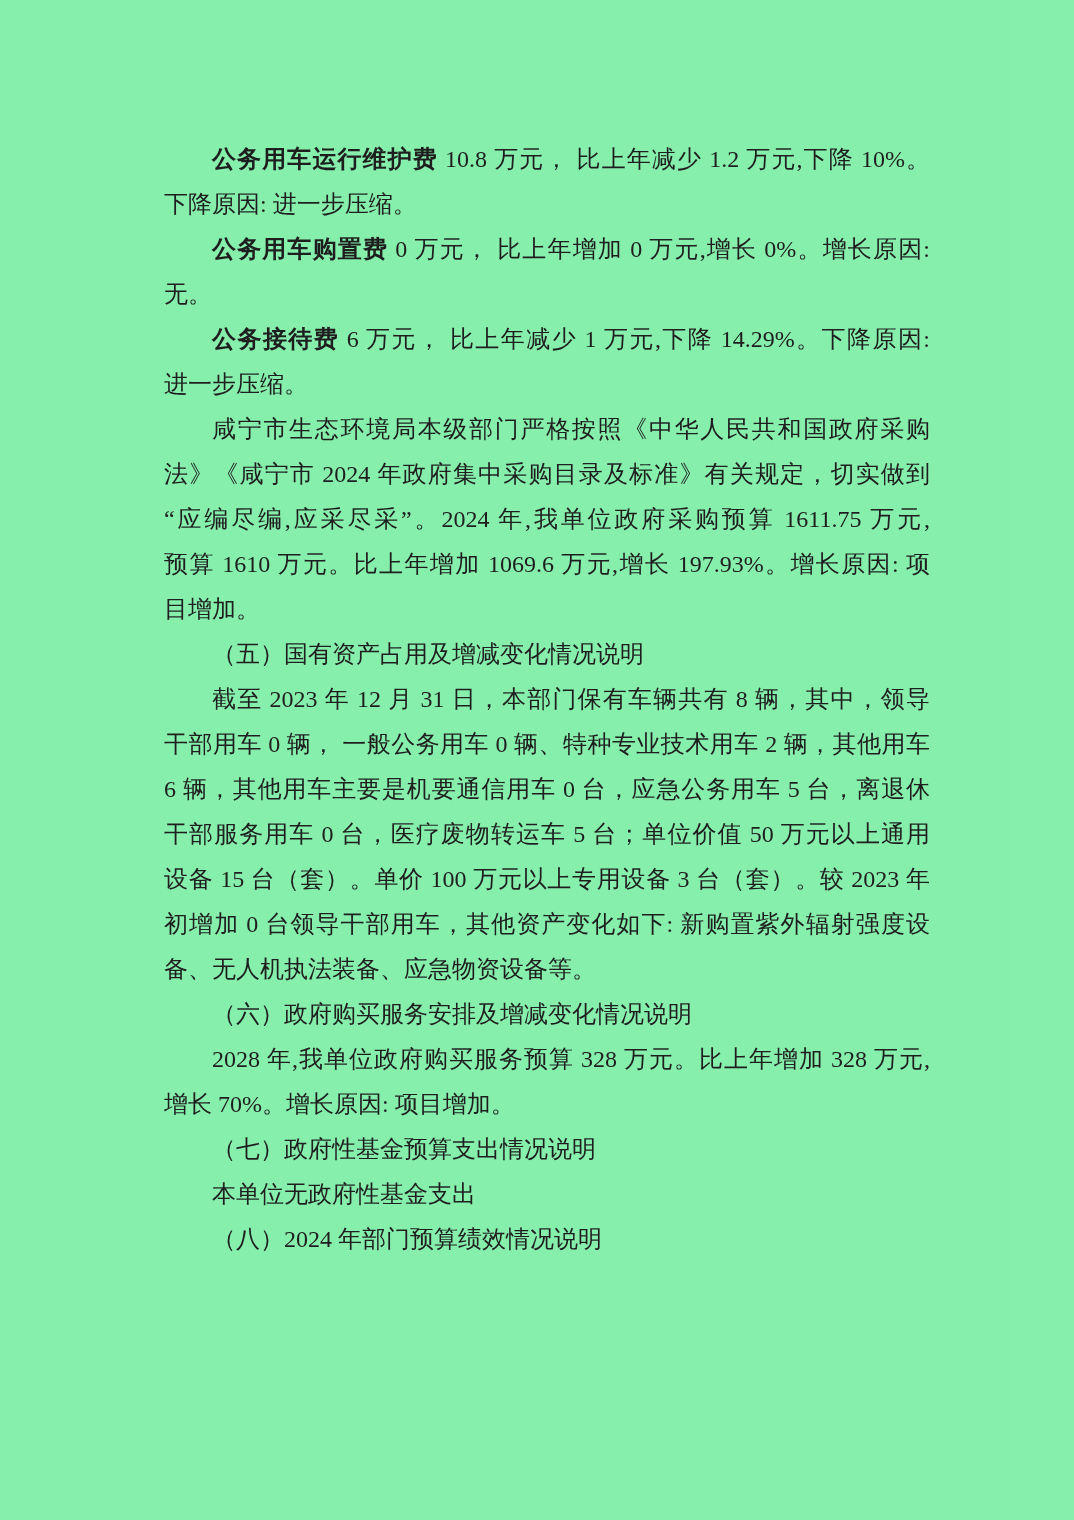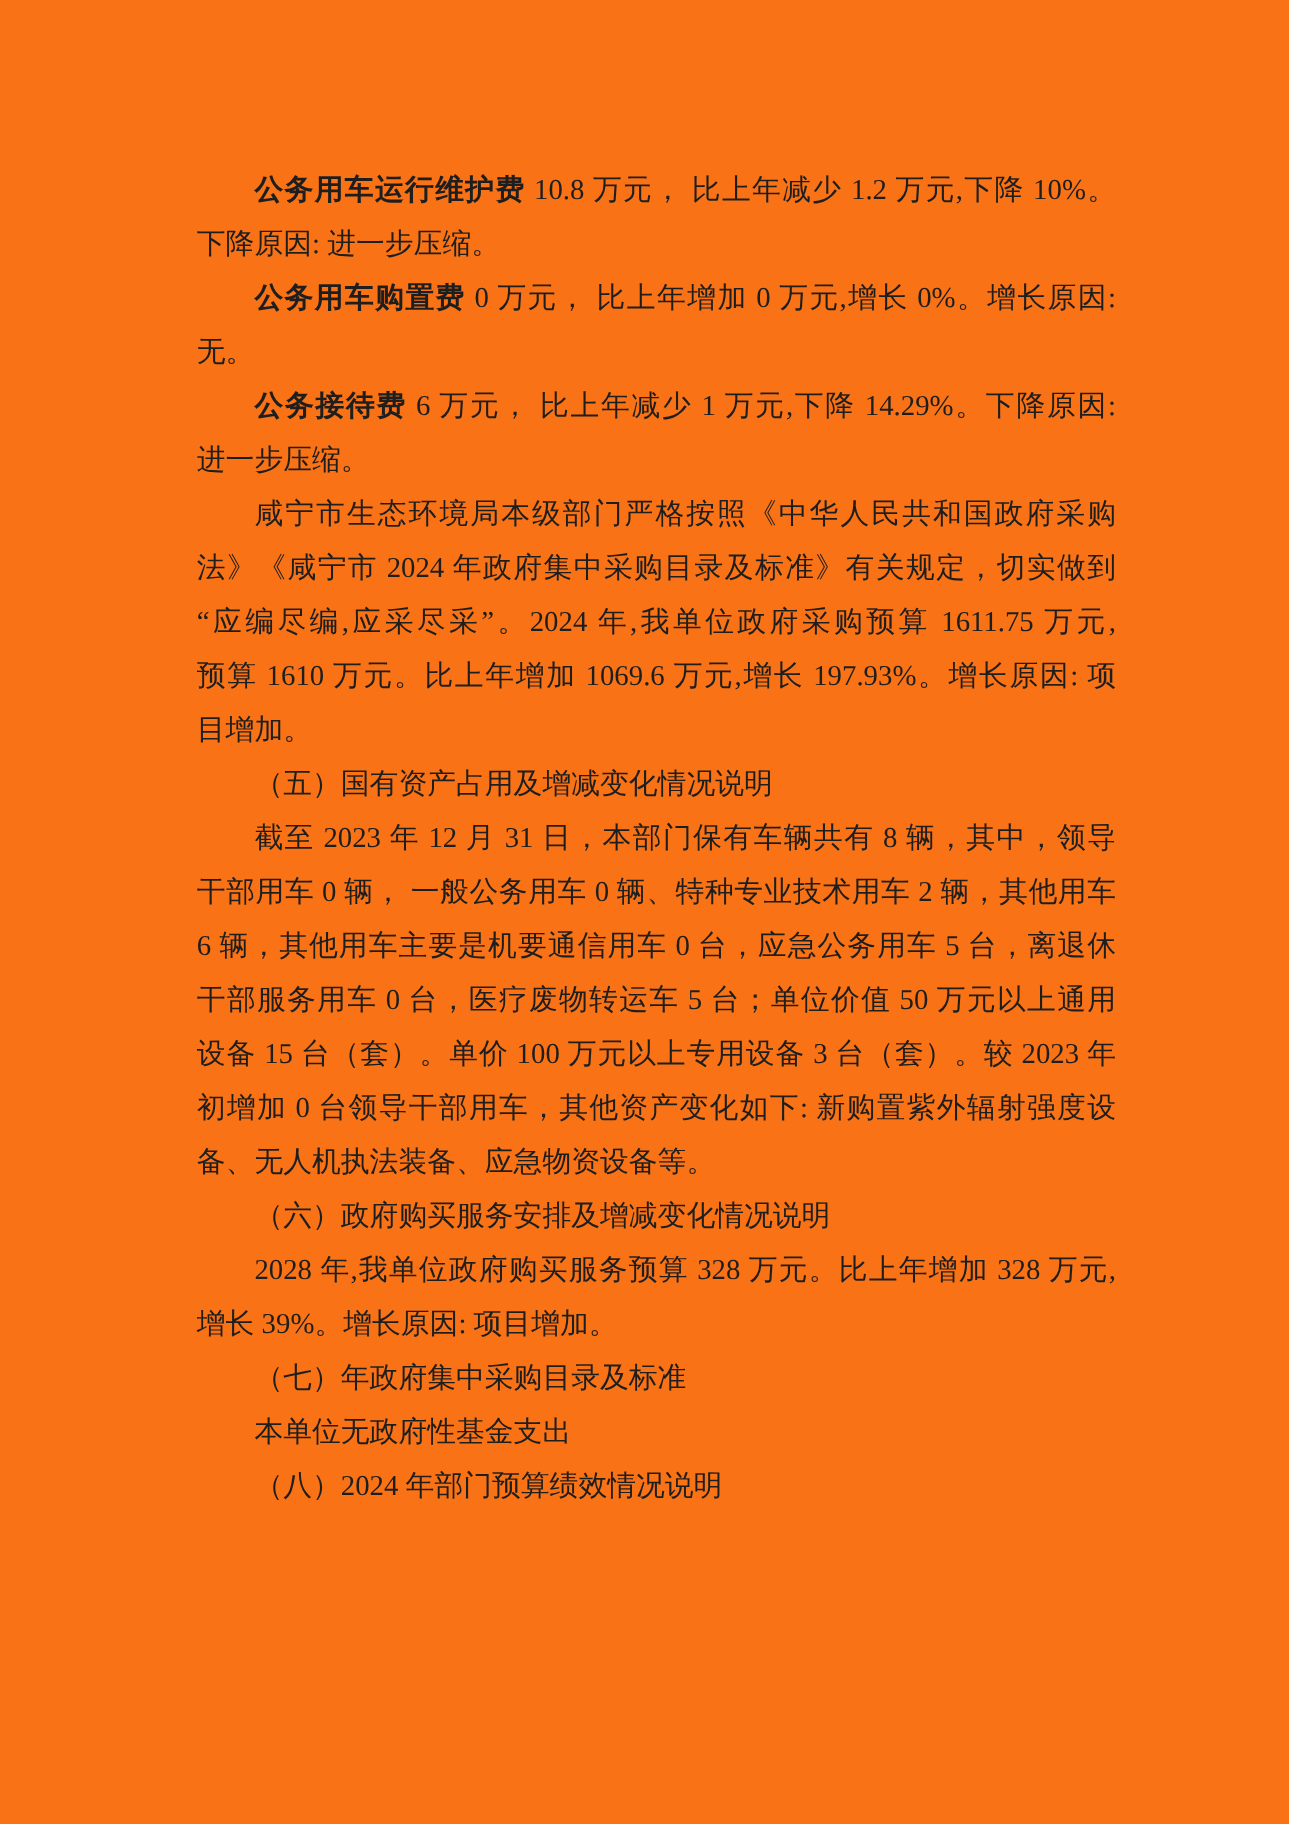--- a/index.html
+++ b/index.html
@@ -5,21 +5,21 @@
 <style>
   html, body {
     margin: 0;
     padding: 0;
     background: #ffffff;
   }
   .page {
     position: relative;
     width: 1074px;
     height: 1520px;
-    background: #f97316;
+    background: #86efac;
     overflow: hidden;
     font-family: "Liberation Serif", "DejaVu Serif", serif;
     color: #1e1e1e;
   }
   .content {
     position: absolute;
     left: 164px;
     top: 137px;
     width: 766px;
     font-size: 24px;
@@ -88,25 +88,25 @@
       <span class="ln fill"><span>初增加 0 台领导干部用车，其他资产变化如下: 新购置紫外辐射强度设</span></span>
       <span class="ln"><span>备、无人机执法装备、应急物资设备等。</span></span>
     </p>
 
     <p class="para">
       <span class="ln ind"><span>（六）政府购买服务安排及增减变化情况说明</span></span>
     </p>
 
     <p class="para">
       <span class="ln fill ind"><span>2028 年,我单位政府购买服务预算 328 万元。比上年增加 328 万元,</span></span>
-      <span class="ln"><span>增长 39%。增长原因: 项目增加。</span></span>
+      <span class="ln"><span>增长 70%。增长原因: 项目增加。</span></span>
     </p>
 
     <p class="para">
-      <span class="ln ind"><span>（七）年政府集中采购目录及标准</span></span>
+      <span class="ln ind"><span>（七）政府性基金预算支出情况说明</span></span>
     </p>
 
     <p class="para">
       <span class="ln ind"><span>本单位无政府性基金支出</span></span>
     </p>
 
     <p class="para">
       <span class="ln ind"><span>（八）2024 年部门预算绩效情况说明</span></span>
     </p>
 

